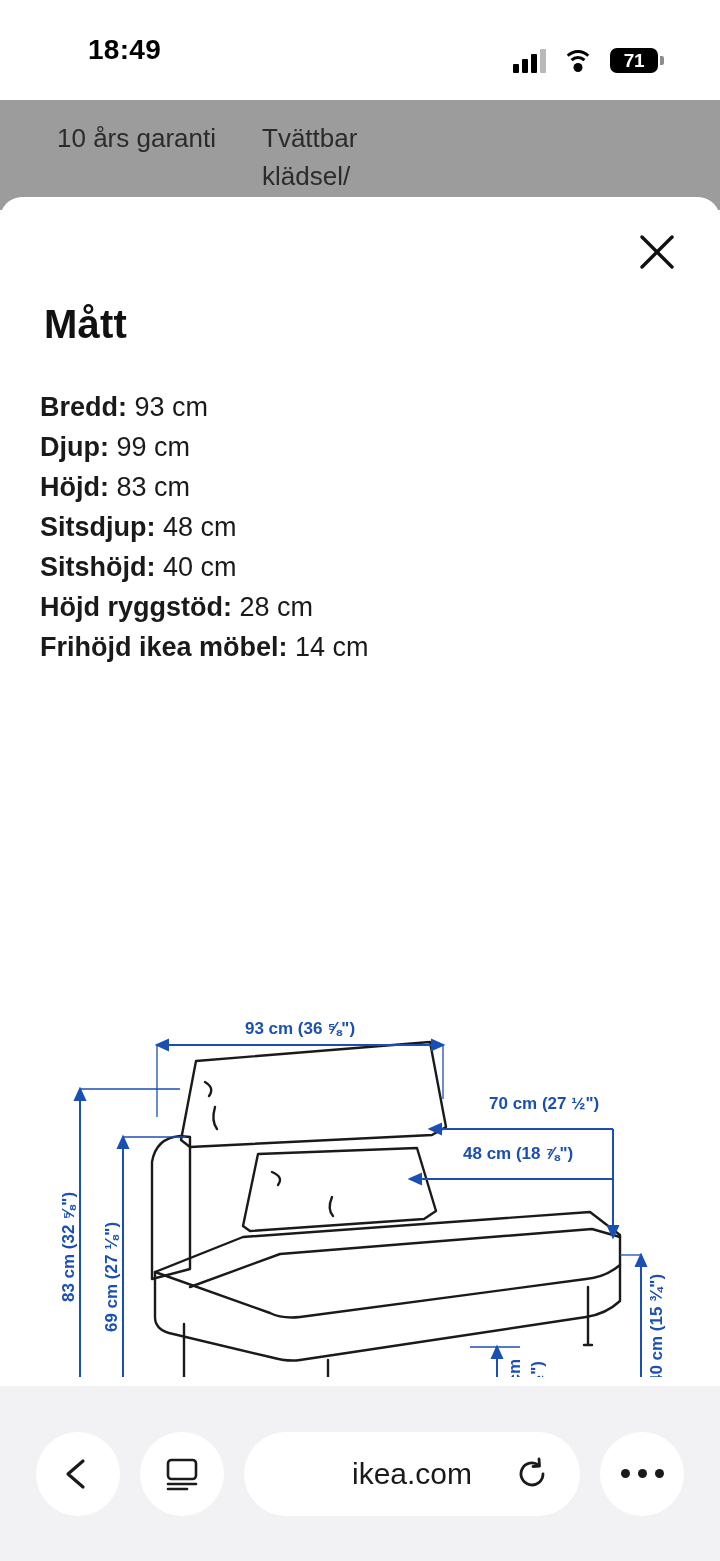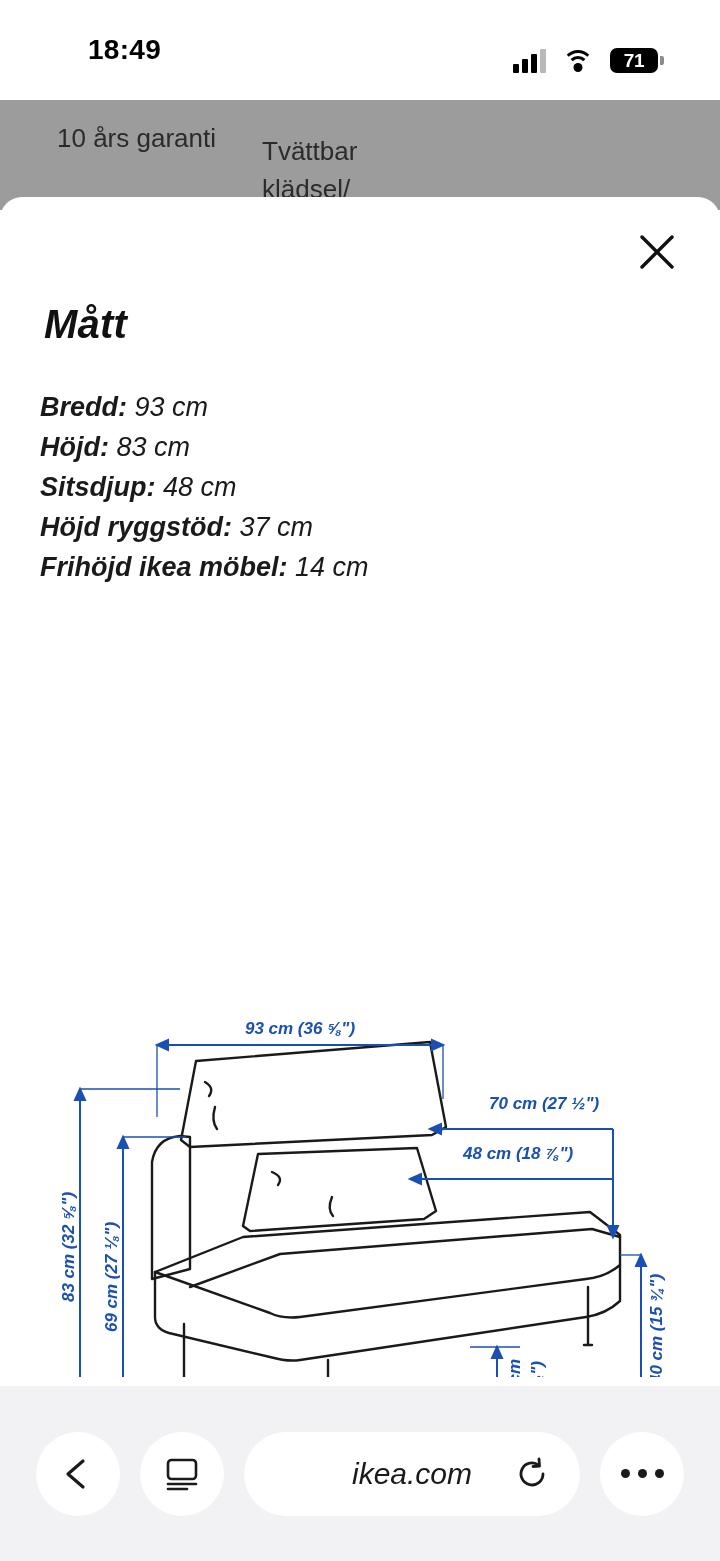--- a/index.html
+++ b/index.html
@@ -113,33 +113,32 @@
     background: #9c9c9c;
     overflow: hidden;
   }
   .behind .chip {
     position: absolute;
     font-size: 26px;
     color: #2b2b2b;
     line-height: 1.45;
   }
   .behind .chip.one { left: 38px; top: 20px; margin-left: 19px; }
-  .behind .chip.two { left: 262px; top: 33px; width: 160px; }
+  .behind .chip.two { left: 262px; top: 20px; width: 160px; }
 
   
   .sheet {
     position: absolute;
     top: 197px;
     left: 0;
     width: 720px;
     height: 1364px;
     background: #ffffff;
     border-radius: 22px 22px 0 0;
     overflow: hidden;
-    font-style: italic;
   }
   .close-btn {
     position: absolute;
     right: 36px;
     top: 28px;
     width: 54px;
     height: 54px;
     display: flex;
     align-items: center;
     justify-content: center;
@@ -286,30 +285,38 @@
     </button>
 
     <div class="sheet-title">Mått</div>
 
     <div class="specs">
       <div class="spec-row">
         <span class="k">Bredd:</span>
         <span class="v">93 cm</span>
       </div>
       <div class="spec-row">
+        <span class="k">Djup:</span>
+        <span class="v">99 cm</span>
+      </div>
+      <div class="spec-row">
         <span class="k">Höjd:</span>
         <span class="v">83 cm</span>
       </div>
       <div class="spec-row">
         <span class="k">Sitsdjup:</span>
         <span class="v">48 cm</span>
       </div>
       <div class="spec-row">
+        <span class="k">Sitshöjd:</span>
+        <span class="v">40 cm</span>
+      </div>
+      <div class="spec-row">
         <span class="k">Höjd ryggstöd:</span>
-        <span class="v">37 cm</span>
+        <span class="v">28 cm</span>
       </div>
       <div class="spec-row">
         <span class="k">Frihöjd ikea möbel:</span>
         <span class="v">14 cm</span>
       </div>
     </div>
 
     <div class="drawing">
       <svg width="720" height="560" viewBox="0 0 720 560">
         <g fill="none" stroke="#1a1a1a" stroke-width="2.4" stroke-linejoin="round" stroke-linecap="round">

